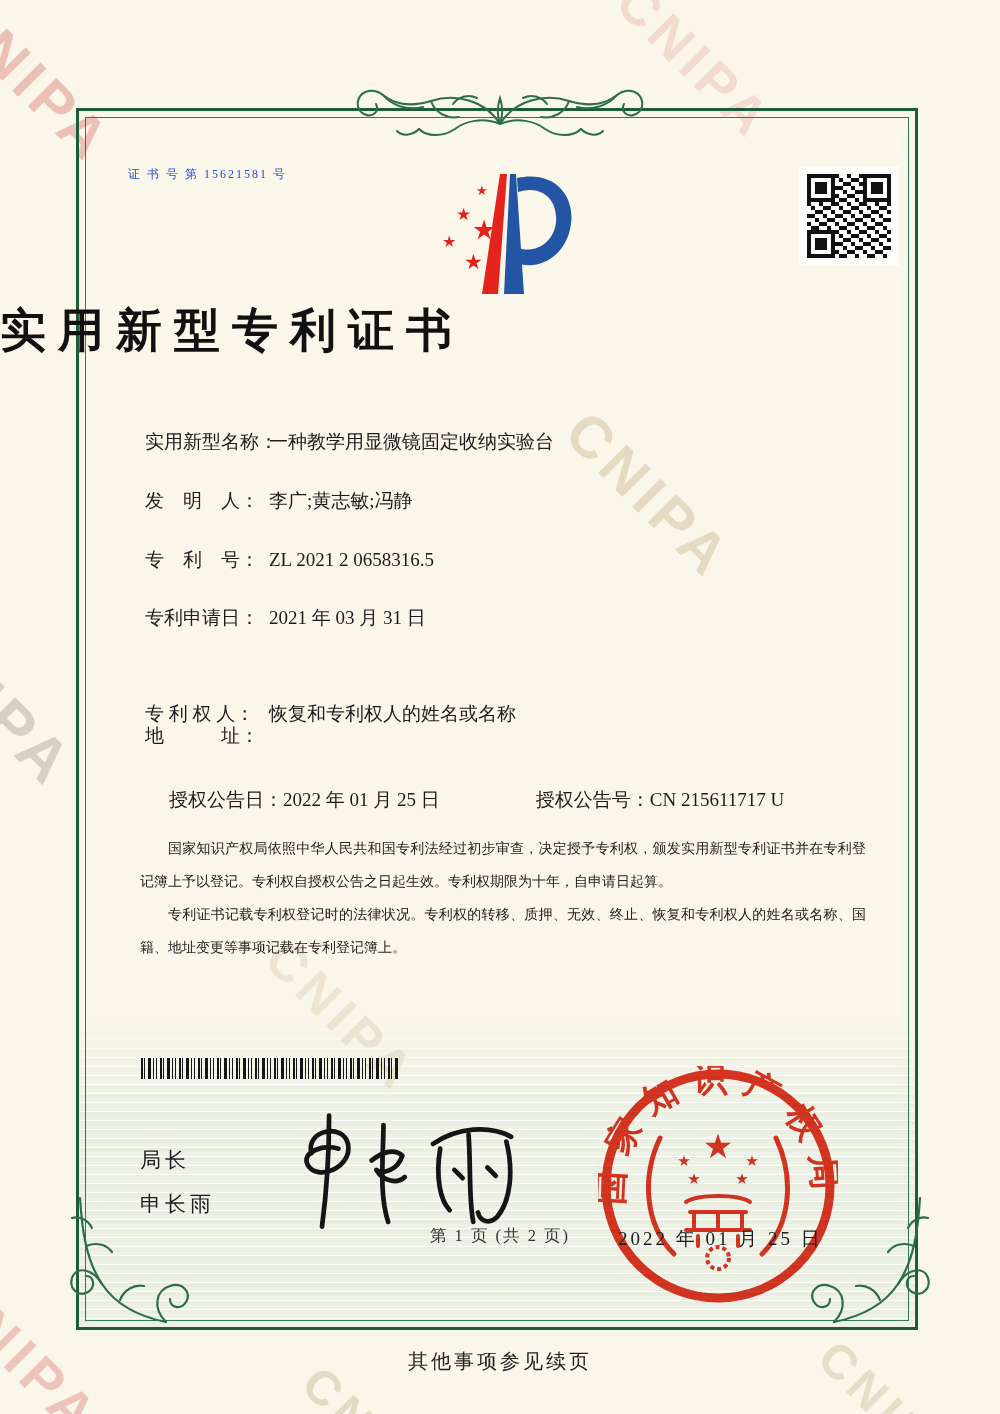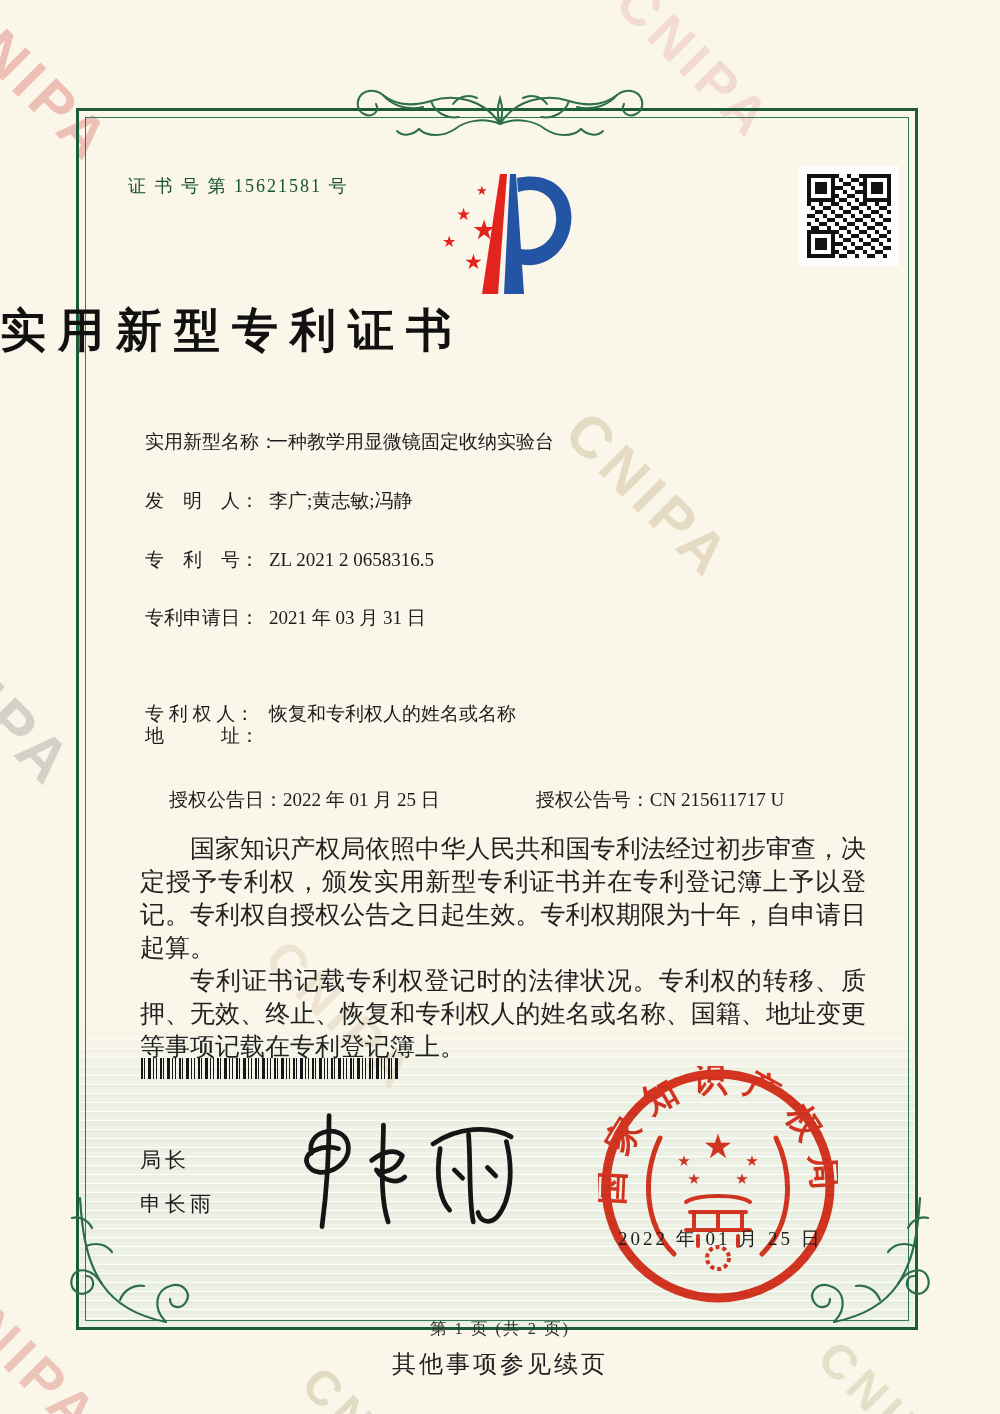--- a/index.html
+++ b/index.html
@@ -20,21 +20,21 @@
       rgba(255,255,255,.95) 0 1px,#e9eee0 1px 5px,#eef2e6 5px 9px);}
   .guilloche-fade{left:80px;top:1012px;width:834px;height:90px;
     background:linear-gradient(180deg,#fbf6ea 0%,rgba(251,246,234,0) 100%);}
 
   
   .wm{font-family:"Liberation Sans","DejaVu Sans",sans-serif;
       font-weight:700;transform:rotate(45deg);transform-origin:left top;
       letter-spacing:6px;pointer-events:none;white-space:nowrap;}
 
   
-  .cert-no{left:128px;top:174px;font-size:18px;letter-spacing:2px;color:#14532d;}
+  .cert-no{left:128px;top:166px;font-size:12px;letter-spacing:2px;color:#1d4ed8;}
   .qr-wrap{left:799px;top:166px;width:100px;height:100px;background:#fdfdfb;
            display:flex;align-items:center;justify-content:center;}
   .qr{display:grid;grid-template-columns:repeat(21,4px);grid-auto-rows:4px;}
   .qr div{background:transparent;} .qr div.on{background:#111;}
 
   .logo{left:420px;top:168px;width:160px;height:132px;}
   .logo .star{position:absolute;color:#e3241d;line-height:1;
       font-family:"DejaVu Sans",sans-serif;}
 
   .title{left:0;top:300px;width:1000px;text-align:left;font-size:46px;
@@ -42,21 +42,21 @@
 
   
   .field{left:145px;width:720px;display:flex;font-size:19px;line-height:28px;}
   .field .lbl{width:124px;flex:0 0 124px;white-space:nowrap;}
   .field .val{flex:1;}
   .grant-row{left:145px;width:740px;display:flex;font-size:19px;line-height:28px;margin-left:24px;}
   .grant-row .pair{display:flex;}
   .grant-row .pair.second{margin-left:96px;}
 
   
-  .paras{left:140px;top:832px;width:726px;font-size:25px;line-height:33px;
+  .paras{left:140px;top:832px;width:726px;font-size:14px;line-height:33px;
      color:#222;text-align:justify;}
   .paras p{margin:0;text-indent:2em;}
 
   
   .barcode{left:141px;top:1058px;width:258px;height:21px;
     background:repeating-linear-gradient(90deg,
       #161616 0 2px,transparent 2px 3px,#161616 3px 4px,transparent 4px 7px,
       #161616 7px 10px,transparent 10px 12px,#161616 12px 13px,
       transparent 13px 15px,#161616 15px 16px,transparent 16px 19px);}
 
@@ -65,23 +65,23 @@
   .director-name{left:140px;top:1190px;font-size:21px;letter-spacing:4px;}
   .sig-svg{left:270px;top:1108px;}
 
   
   .seal{left:598px;top:1066px;width:240px;height:240px;opacity:.95;
         mix-blend-mode:multiply;}
   .seal-date{left:618px;top:1226px;width:220px;font-size:19px;
      letter-spacing:3px;color:#1b1b1b;z-index:6;}
 
   
-  .page-info{left:0;top:1318px;width:1000px;text-align:center;font-size:16.5px;
+  .page-info{left:0;top:1225px;width:1000px;text-align:center;font-size:16.5px;
      letter-spacing:2px;color:#333;}
-  .cont-note{left:0;top:1348px;width:1000px;text-align:center;font-size:24px;
+  .cont-note{left:0;top:1348px;width:1000px;text-align:center;font-size:20px;
      letter-spacing:3px;color:#222;}
 
   .z1{z-index:1}.z2{z-index:2}.z3{z-index:3}.z4{z-index:4}.z5{z-index:5}
 </style>
 </head>
 <body>
 
 <div class="abs guilloche z1"></div>
 <div class="abs guilloche-fade z1"></div>
 

